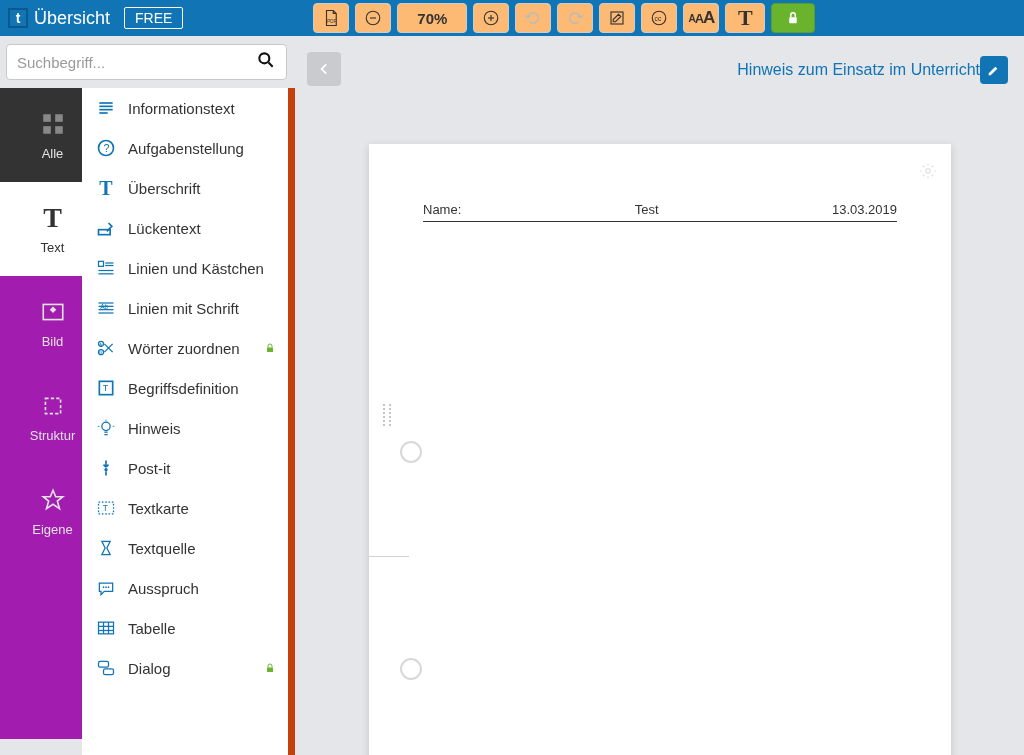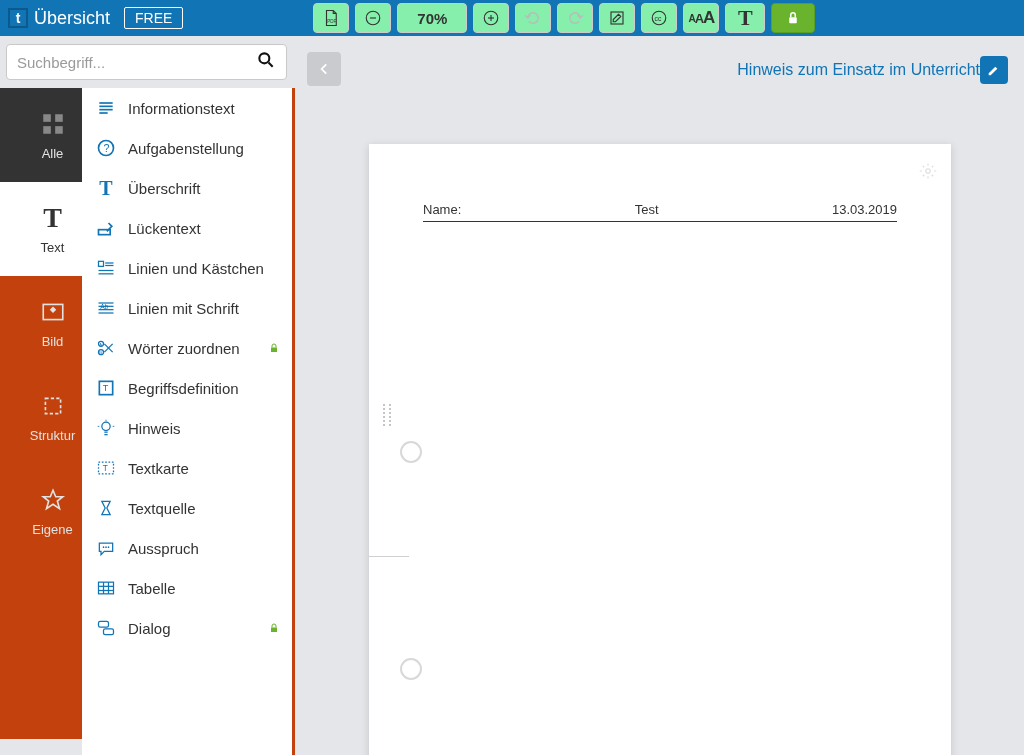--- a/index.html
+++ b/index.html
@@ -5,45 +5,45 @@
 * { box-sizing: border-box; margin: 0; padding: 0; }
 body { font-family: -apple-system, BlinkMacSystemFont, "Segoe UI", Arial, sans-serif; width: 1024px; height: 755px; overflow: hidden; background: #e4e6e9; }
 
 .topbar { height: 36px; background: #1074b5; display: flex; align-items: center; padding: 0 8px; gap: 10px; }
 .logo-box { display: flex; align-items: center; gap: 6px; color: #fff; }
 .logo-icon { width: 20px; height: 20px; border: 2px solid #0c5a8d; display: flex; align-items: center; justify-content: center; color: #fff; font-weight: bold; font-size: 14px; background: #1074b5; }
 .logo-text { font-size: 18px; font-weight: 400; color: #fff; }
 .free-badge { border: 1px solid #fff; color: #fff; font-size: 14px; padding: 2px 10px; margin-left: 8px; border-radius: 2px; }
 
 .toolbar { display: flex; align-items: center; gap: 6px; margin-left: 120px; }
-.tb-btn { height: 30px; min-width: 36px; background: #86efac; border: 1px solid #ccc; border-radius: 4px; display: flex; align-items: center; justify-content: center; cursor: pointer; color: #333; font-size: 14px; }
+.tb-btn { height: 30px; min-width: 36px; background: #fdba74; border: 1px solid #ccc; border-radius: 4px; display: flex; align-items: center; justify-content: center; cursor: pointer; color: #333; font-size: 14px; }
 .tb-btn svg { width: 18px; height: 18px; }
 .tb-zoom { width: 70px; font-weight: bold; font-size: 15px; }
 .tb-grey { color: #bbb; }
 .tb-aaa { font-weight: bold; letter-spacing: -1px; }
 .tb-t { font-family: Georgia, serif; font-weight: bold; font-size: 22px; width: 40px; }
 .tb-lock { background: #6ab42d; border-color: #5a9e24; color: #fff; width: 44px; }
 
-.sidebar-col { position: absolute; top: 36px; left: 0; width: 105px; bottom: 16px; background: #c2410c; display: flex; flex-direction: column; overflow: hidden; }
+.sidebar-col { position: absolute; top: 36px; left: 0; width: 105px; bottom: 16px; background: #a21caf; display: flex; flex-direction: column; overflow: hidden; }
 .search-row { position: absolute; top: 36px; left: 0; width: 295px; height: 52px; background: #e4e6e9; display: flex; align-items: center; padding: 0 8px 0 6px; z-index: 5; }
 .search-box { flex: 1; height: 36px; border: 1px solid #c9c9c9; border-radius: 4px; display: flex; align-items: center; background: #fff; padding: 0 10px; }
 .search-box input { flex: 1; border: none; outline: none; font-size: 15px; color: #8a8a8a; background: transparent; }
 .search-box input::placeholder { color: #9a9a9a; }
 .search-ico { font-size: 20px; color: #111; }
 
 .cat-item { height: 94px; display: flex; flex-direction: column; align-items: center; justify-content: center; color: #e2e2e2; cursor: pointer; gap: 8px; }
 .cat-item.dark { background: #333; }
 .cat-item.active { background: #fff; color: #333; }
 .cat-item .cico { width: 28px; height: 28px; display: flex; align-items: center; justify-content: center; }
 .cat-item .clbl { font-size: 13px; }
 .cat-item svg { width: 26px; height: 26px; }
 
 .sidebar-pad { height: 52px; background: #e4e6e9; }
 
-.modules { position: absolute; top: 88px; left: 82px; width: 213px; bottom: 0; background: #fff; border-right: 3px solid #c2410c; overflow-y: auto; }
+.modules { position: absolute; top: 88px; left: 82px; width: 213px; bottom: 0; background: #fff; border-right: 7px solid #c2410c; overflow-y: auto; }
 .mod-item { height: 40px; display: flex; align-items: center; padding: 0 14px; gap: 12px; cursor: pointer; color: #333; font-size: 15px; position: relative; }
 .mod-ico { width: 20px; height: 20px; color: #1074b5; display: flex; align-items: center; justify-content: center; flex-shrink: 0; }
 .mod-ico svg { width: 20px; height: 20px; }
 .mod-lock { position: absolute; right: 12px; color: #6ab42d; }
 
 .main { position: absolute; top: 36px; left: 295px; right: 0; bottom: 0; background: #e4e6e9; }
 .collapse-btn { position: absolute; top: 16px; left: 12px; width: 34px; height: 34px; background: #c9cbce; border-radius: 4px; display: flex; align-items: center; justify-content: center; cursor: pointer; color: #fff; }
 .hint-row { position: absolute; top: 20px; right: 16px; display: flex; align-items: center; }
 .hint-link { color: #1074b5; font-size: 16px; text-decoration: none; cursor: pointer; }
 .hint-edit { width: 28px; height: 28px; background: #1074b5; border-radius: 4px; display: flex; align-items: center; justify-content: center; color: #fff; cursor: pointer; }
@@ -272,20 +272,30 @@
           <line x1="12" y1="2" x2="12" y2="4" stroke="currentColor"></line>
           <line x1="4" y1="10" x2="2" y2="10" stroke="currentColor"></line>
           <line x1="22" y1="10" x2="20" y2="10" stroke="currentColor"></line>
         </svg>
       </span>
     <span>Hinweis</span>
   </div>
   <div class="mod-item">
     <span class="mod-ico">
         <svg viewBox="0 0 24 24">
+          <path d="M12 3v8M12 11l-3-3M12 11l3-3" fill="none" stroke="currentColor" stroke-width="2"></path>
+          <circle cx="12" cy="14" r="2" fill="currentColor"></circle>
+          <line x1="12" y1="16" x2="12" y2="21" stroke="currentColor" stroke-width="2"></line>
+        </svg>
+      </span>
+    <span>Post-it</span>
+  </div>
+  <div class="mod-item">
+    <span class="mod-ico">
+        <svg viewBox="0 0 24 24">
           <rect x="3" y="5" width="18" height="14" fill="none" stroke="currentColor" stroke-width="1.5" stroke-dasharray="2 2"></rect>
           <text x="8" y="16" font-size="10" fill="currentColor">T</text>
         </svg>
       </span>
     <span>Textkarte</span>
   </div>
   <div class="mod-item">
     <span class="mod-ico">
         <svg viewBox="0 0 24 24">
           <path d="M7 4h10l-4 8 4 8H7l4-8z" fill="none" stroke="currentColor" stroke-width="1.5"></path>

